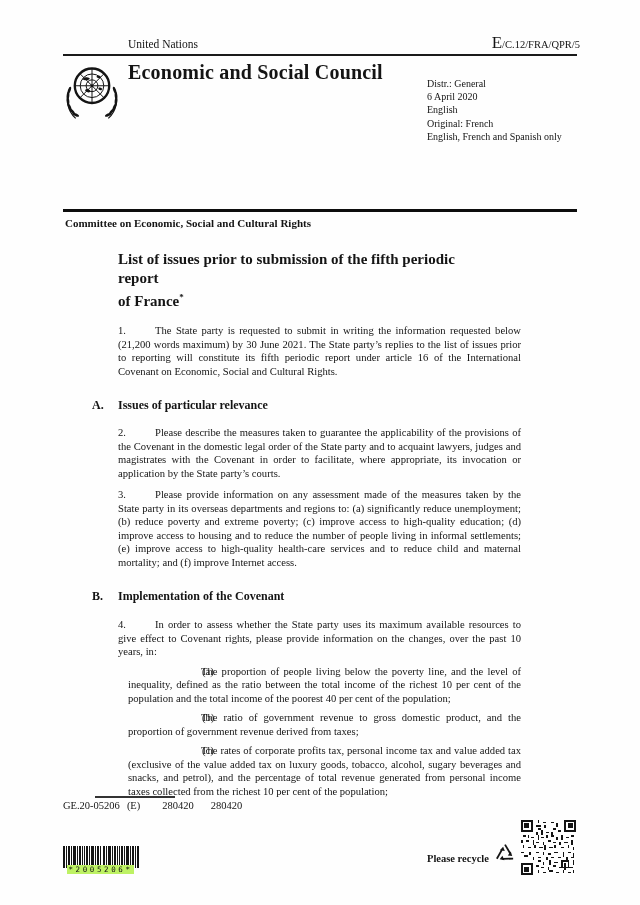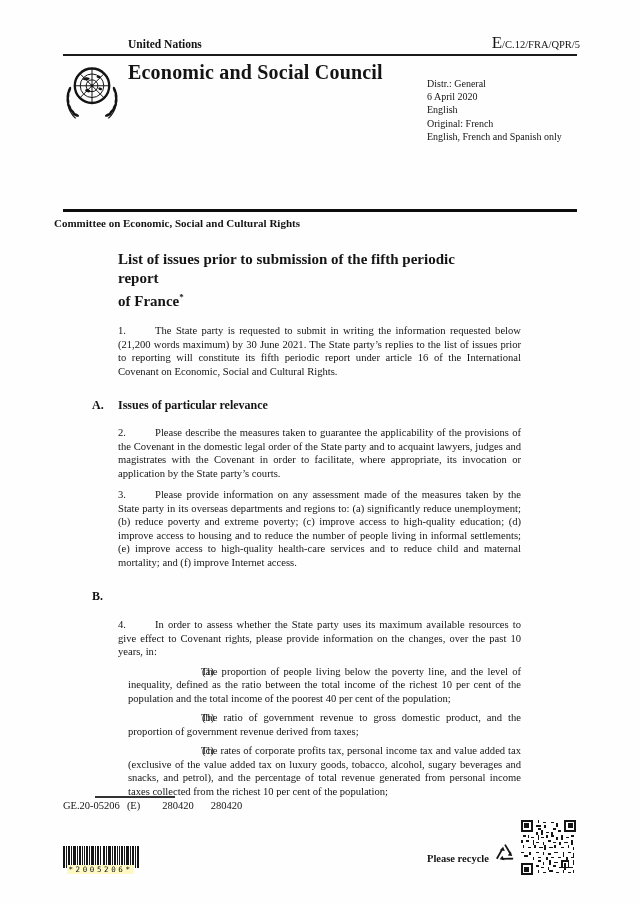--- a/index.html
+++ b/index.html
@@ -1,30 +1,30 @@
 <!DOCTYPE html>
 <html><head>
 <meta charset="utf-8">
 <style>
   html,body { margin:0; padding:0; background:#fff; }
   .page {
     position:relative; width:640px; height:905px; background:#fefefe;
     font-family:"Liberation Serif", serif; color:#141414; overflow:hidden;
   }
   
-  .org-name { position:absolute; left:128px; top:38px; font-size:11.5px; font-weight:bold; }
+  .org-name { position:absolute; left:128px; top:38px; font-size:11.5px; font-weight:normal; }
   .doc-symbol { position:absolute; right:60px; top:33px; }
   .doc-symbol .big { font-size:17px; }
   .doc-symbol .rest { font-size:10.5px; }
   .rule-thin { position:absolute; left:63px; top:54px; width:514px; height:2px; background:#1a1a1a; }
   .emblem { position:absolute; left:63px; top:62px; }
   .council-title { position:absolute; left:128px; top:61px; font-size:20px; font-weight:bold; letter-spacing:.2px; }
   .distr-block { position:absolute; left:427px; top:77px; font-size:10px; line-height:13.2px; }
   .rule-thick { position:absolute; left:63px; top:209px; width:514px; height:3px; background:#0d0d0d; }
-  .committee { position:absolute; left:54px; top:217px; font-size:11px; font-weight:bold; }
+  .committee { position:absolute; left:65px; top:217px; font-size:11px; font-weight:bold; }
 
   
   .body-flow { position:absolute; left:92px; top:216px; width:429px; }
   .doc-title { margin:34px 0 0 26px; width:370px; font-size:15px; font-weight:bold; line-height:19px; }
   .doc-title sup { font-size:9px; }
   .p { margin:13px 0 0 26px; font-size:10.6px; line-height:13.5px; text-align:justify; }
   .pnum { display:inline-block; width:37px; }
   .sub { text-indent:37px;margin-left:36px; }
   .sub .pnum { width:36px; }
   .sect { display:flex; margin-top:20px; font-size:12px; font-weight:bold; }
@@ -36,21 +36,21 @@
   .footnote-text { margin-top:5px; font-size:9.4px; line-height:12px; }
   .footnote-text .marker { display:inline-block; width:13px; font-size:9px; vertical-align:top; }
 
   
   .ge-line { position:absolute; left:63px; top:800px; font-size:10.5px; }
   .ge-line .ge { margin-right:7px; }
   .ge-line .lang { margin-right:22px; }
   .ge-line .d1 { margin-right:17px; }
   .barcode { position:absolute; left:63px; top:846px; width:77px; height:30px; }
   .barcode-digits {
-    position:absolute; left:4px; right:6px; bottom:2px; background:#fef9c3;
+    position:absolute; left:4px; right:6px; bottom:2px; background:#bef264;
     font-family:"DejaVu Sans Mono", monospace; font-size:7.5px; letter-spacing:2.6px;
     text-align:center; white-space:nowrap; overflow:hidden;
   }
   .recycle-label { position:absolute; left:427px; top:853px; font-size:10.5px; font-weight:bold; }
   .recycle-glyph { position:absolute; left:492px; top:841px; }
   .qr { position:absolute; left:521px; top:820px; }
 </style>
 </head>
 <body>
 
@@ -138,20 +138,21 @@
     <p class="p">
       <span class="pnum">2.</span><span>Please describe the measures taken to guarantee the applicability of the provisions of the Covenant in the domestic legal order of the State party and to acquaint lawyers, judges and magistrates with the Covenant in order to facilitate, where appropriate, its invocation or application by the State party’s courts.</span>
     </p>
 
     <p class="p mt8">
       <span class="pnum">3.</span><span>Please provide information on any assessment made of the measures taken by the State party in its overseas departments and regions to: (a) significantly reduce unemployment; (b) reduce poverty and extreme poverty; (c) improve access to high-quality education; (d) improve access to housing and to reduce the number of people living in informal settlements; (e) improve access to high-quality health-care services and to reduce child and maternal mortality; and (f) improve Internet access.</span>
     </p>
 
     <div class="sect">
       <span class="letter">B.</span>
+      <span>Implementation of the Covenant</span>
     </div>
 
     <p class="p mt14">
       <span class="pnum">4.</span><span>In order to assess whether the State party uses its maximum available resources to give effect to Covenant rights, please provide information on the changes, over the past 10 years, in:</span>
     </p>
 
     <p class="p sub mt6">
       <span class="pnum">(a)</span><span>The proportion of people living below the poverty line, and the level of inequality, defined as the ratio between the total income of the richest 10 per cent of the population and the total income of the poorest 40 per cent of the population;</span>
     </p>
 

